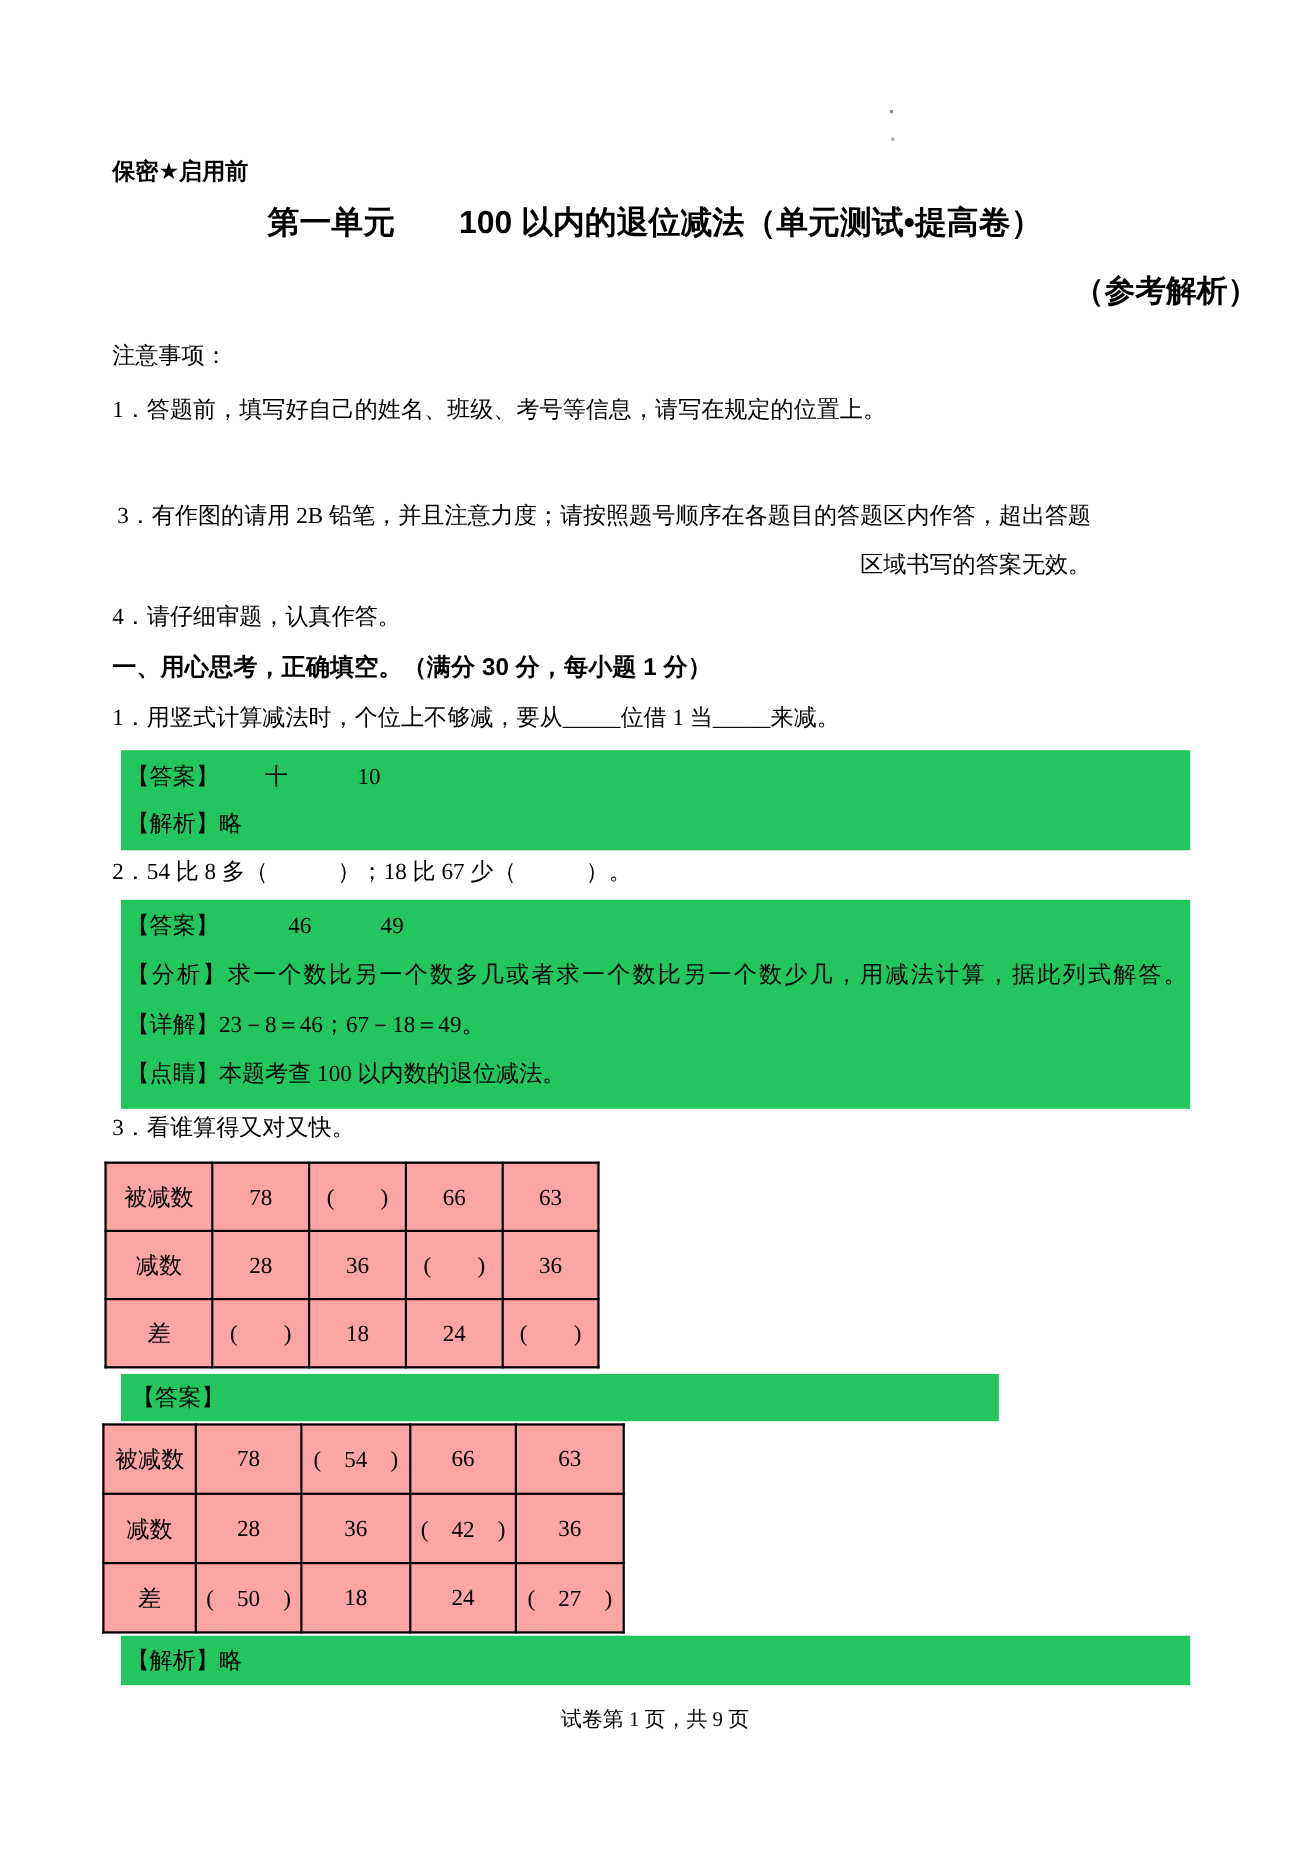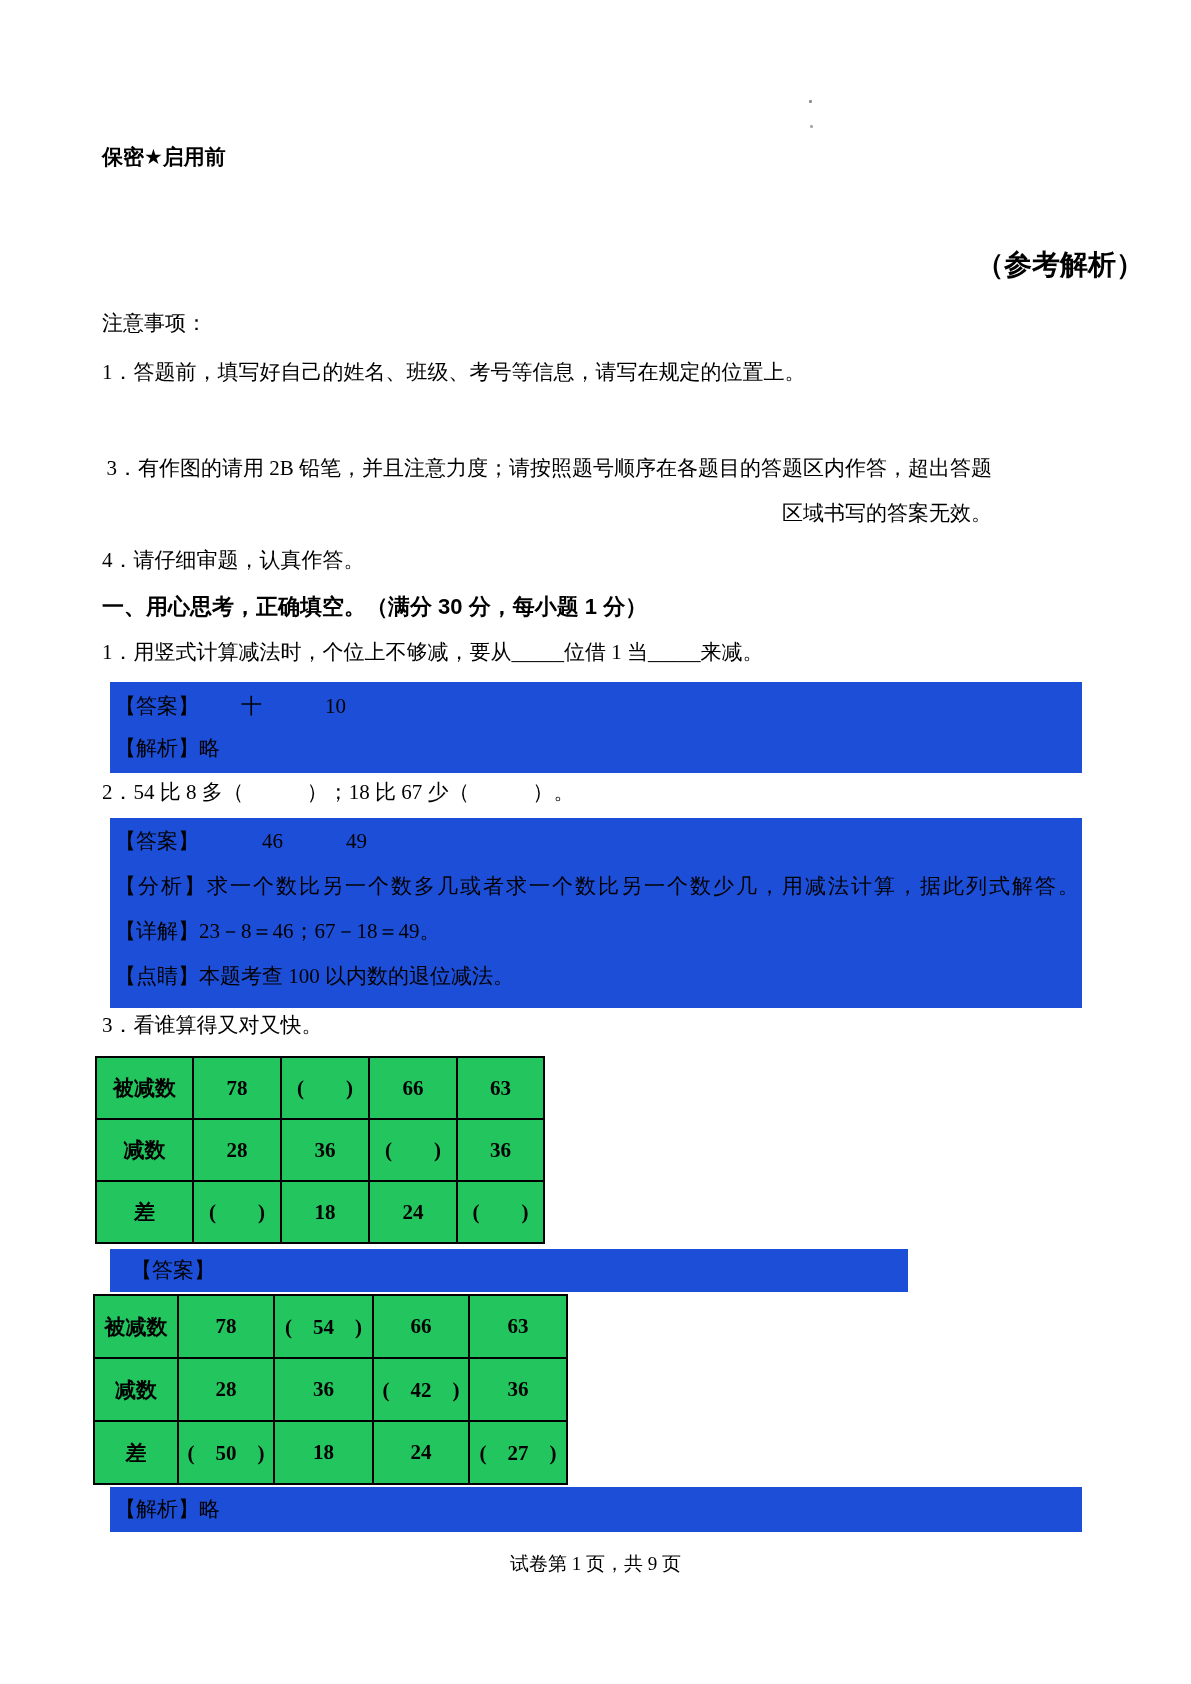--- a/index.html
+++ b/index.html
@@ -3,36 +3,37 @@
 <meta charset="utf-8">
 <style>
   html,body{margin:0;padding:0;background:#fff;}
   .page{position:relative;width:1191px;height:1684px;background:#ffffff;overflow:hidden;
         font-family:"Liberation Serif","DejaVu Serif",serif;color:#000;}
   .page *{box-sizing:border-box;}
   .abs{position:absolute;}
   .txt{white-space:pre-wrap;font-size:21px;line-height:31px;}
   .hei{font-family:"Liberation Sans","DejaVu Sans",sans-serif;font-weight:700;}
   .center{text-align:center;}
-  .gray{background:#1d4ed8;}
+  .gray{background:#22c55e;}
   .lh42{line-height:42px;}
   .lh45{line-height:45px;}
-  table.grid{border-collapse:collapse;table-layout:fixed;background:#22c55e;font-weight:bold;}
+  table.grid{border-collapse:collapse;table-layout:fixed;background:#fca5a5;}
   table.grid td{border:2px solid #000;text-align:center;vertical-align:middle;
                 font-size:21px;white-space:pre;padding:0;}
   table.t1 td{height:62px;}
   table.t2 td{height:63px;}
   .dot{position:absolute;border-radius:1px;}
 </style>
 </head>
 <body>
 
 <div class="page">
 
   <div class="abs txt hei" style="left:102px;top:141px;font-size:21px;">保密★启用前</div>
+  <div class="abs txt hei center" style="left:0;top:187px;width:1191px;font-size:29px;line-height:32px;">第一单元　　100 以内的退位减法（单元测试•提高卷）</div>
   <div class="abs txt hei center" style="left:0;top:249px;width:1144px;font-size:28px;line-height:32px;text-align:right;">（参考解析）</div>
 
   <div class="dot" style="left:809px;top:100px;width:3px;height:3px;background:#8f8f8f;"></div>
   <div class="dot" style="left:810px;top:125px;width:3px;height:3px;background:#ababab;"></div>
 
   <div class="abs txt" style="left:102px;top:308px;">注意事项：</div>
   <div class="abs txt" style="left:102px;top:357px;">1．答题前，填写好自己的姓名、班级、考号等信息，请写在规定的位置上。</div>
   <div class="abs txt lh45" style="left:102px;top:446px;width:890px;text-align:right;">3．有作图的请用 2B 铅笔，并且注意力度；请按照题号顺序在各题目的答题区内作答，超出答题区域书写的答案无效。</div>
   <div class="abs txt" style="left:102px;top:545px;">4．请仔细审题，认真作答。</div>
 
@@ -80,21 +81,21 @@
       <tr>
         <td>差</td>
         <td>(　　)</td>
         <td>18</td>
         <td>24</td>
         <td>(　　)</td>
       </tr>
     </tbody>
   </table>
 
-  <div class="abs gray txt" style="left:110px;top:1249px;width:798px;height:43px;line-height:43px;padding-left:21px;">【答案】</div>
+  <div class="abs gray txt" style="left:110px;top:1249px;width:798px;height:43px;line-height:43px;padding-left:10px;">【答案】</div>
 
   <table class="abs grid t2" style="left:93px;top:1294px;width:473px;">
     <colgroup>
         <col style="width:84px">
         <col style="width:96px">
         <col style="width:99px">
         <col style="width:96px">
         <col style="width:98px">
       </colgroup>
     <tbody>

